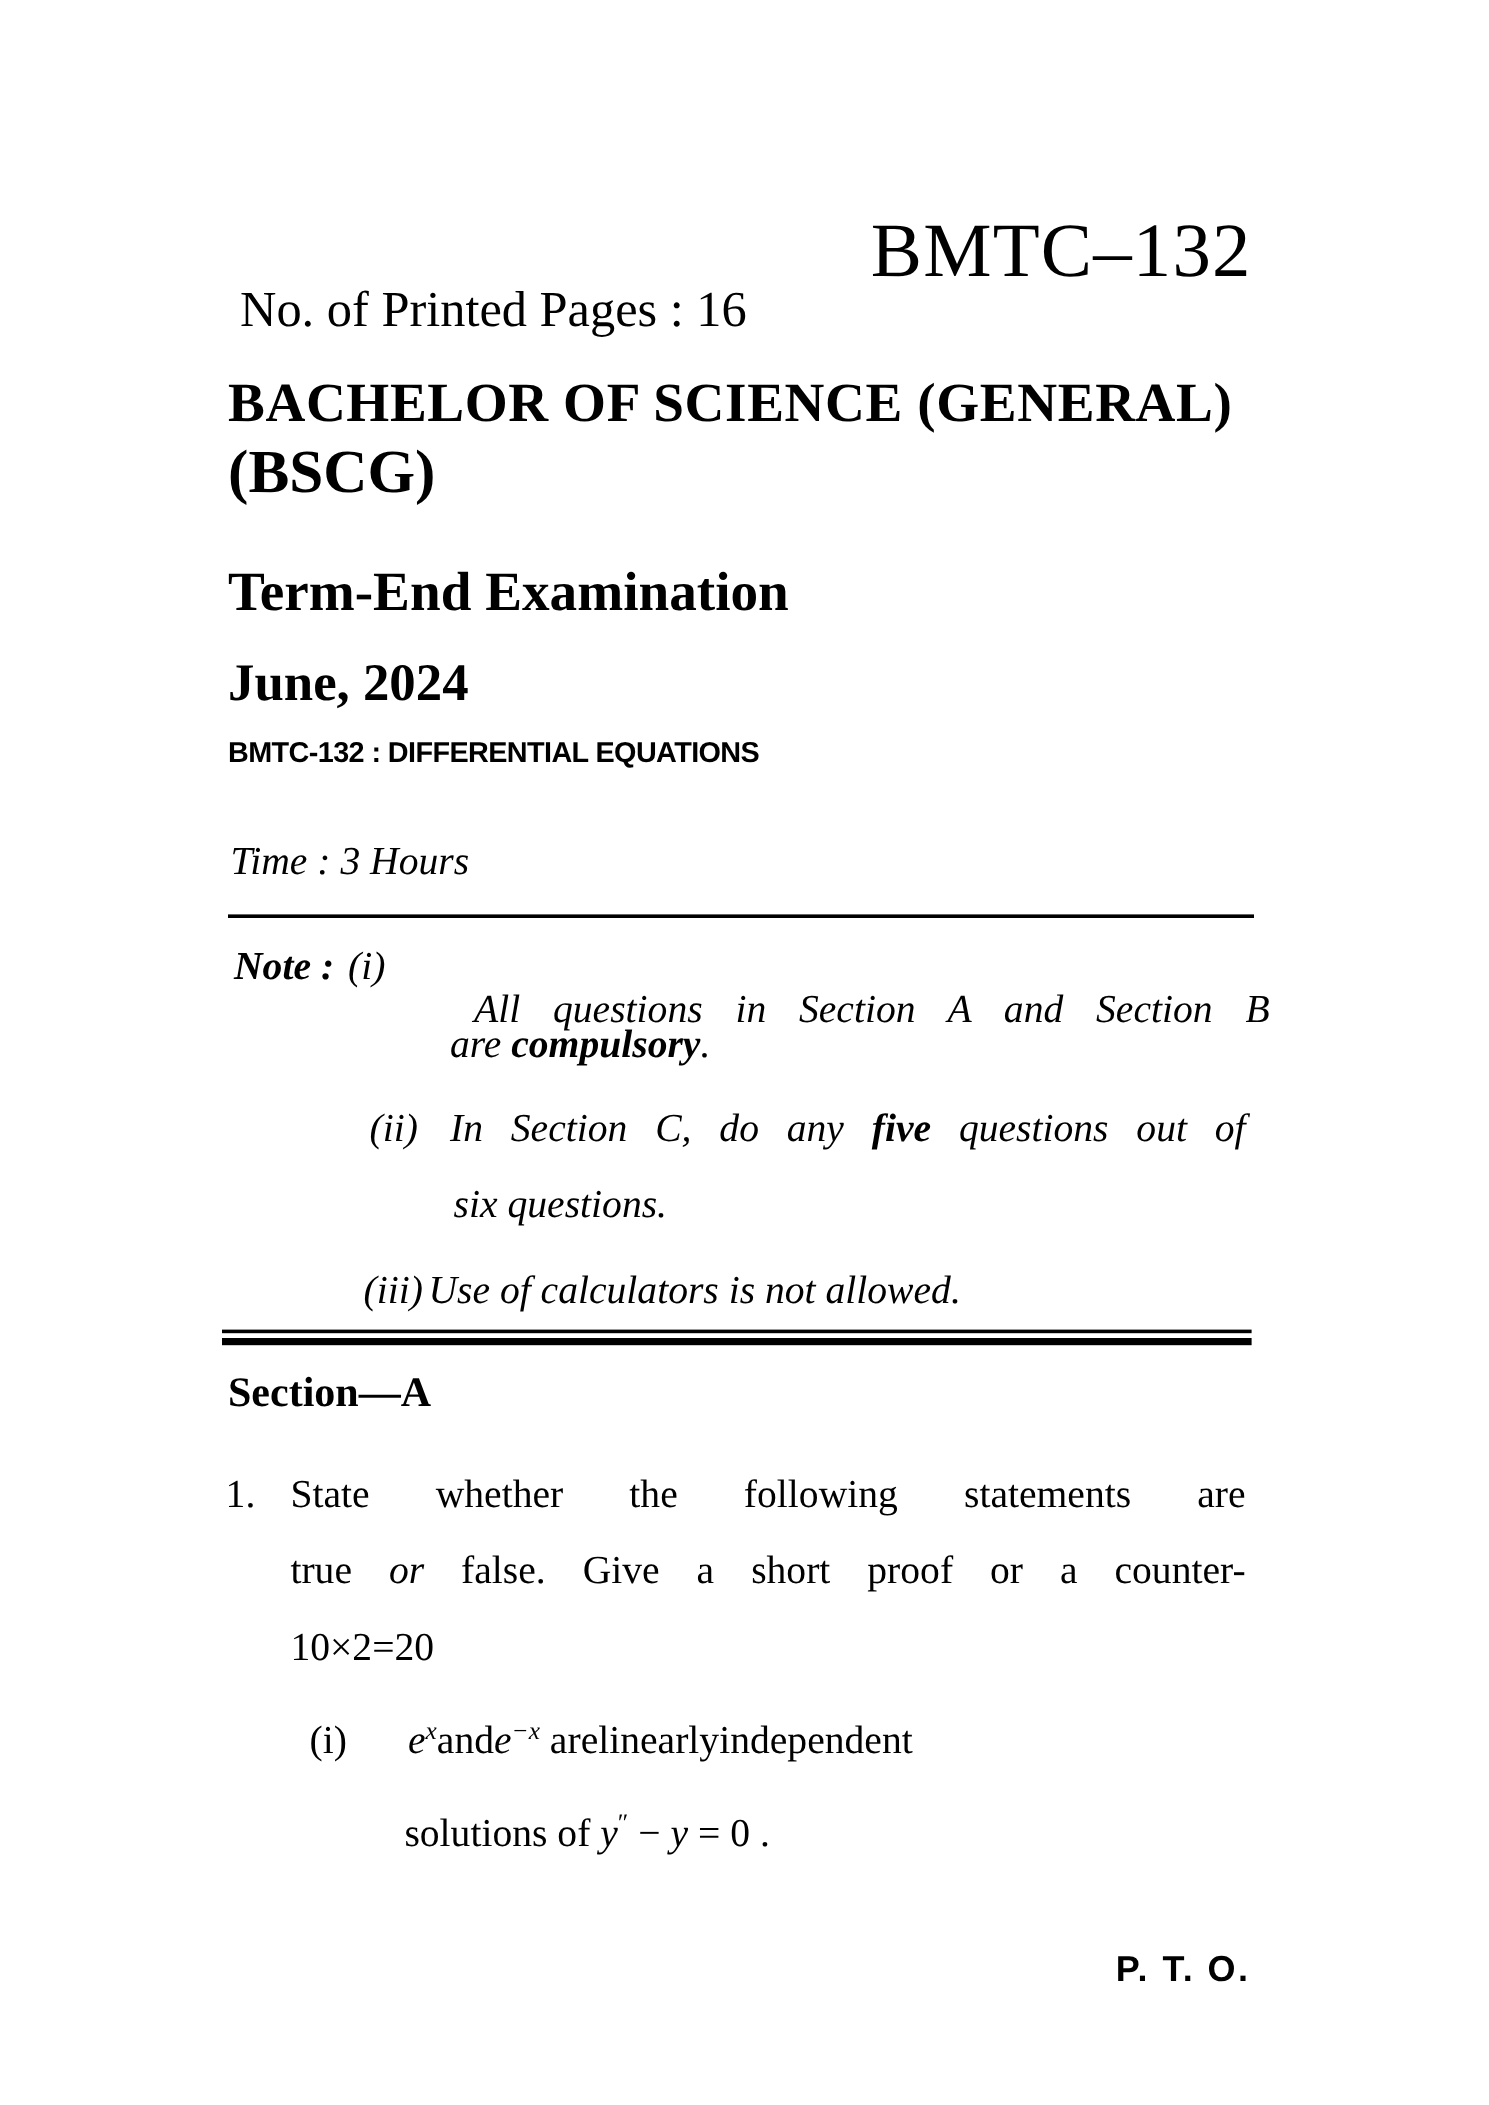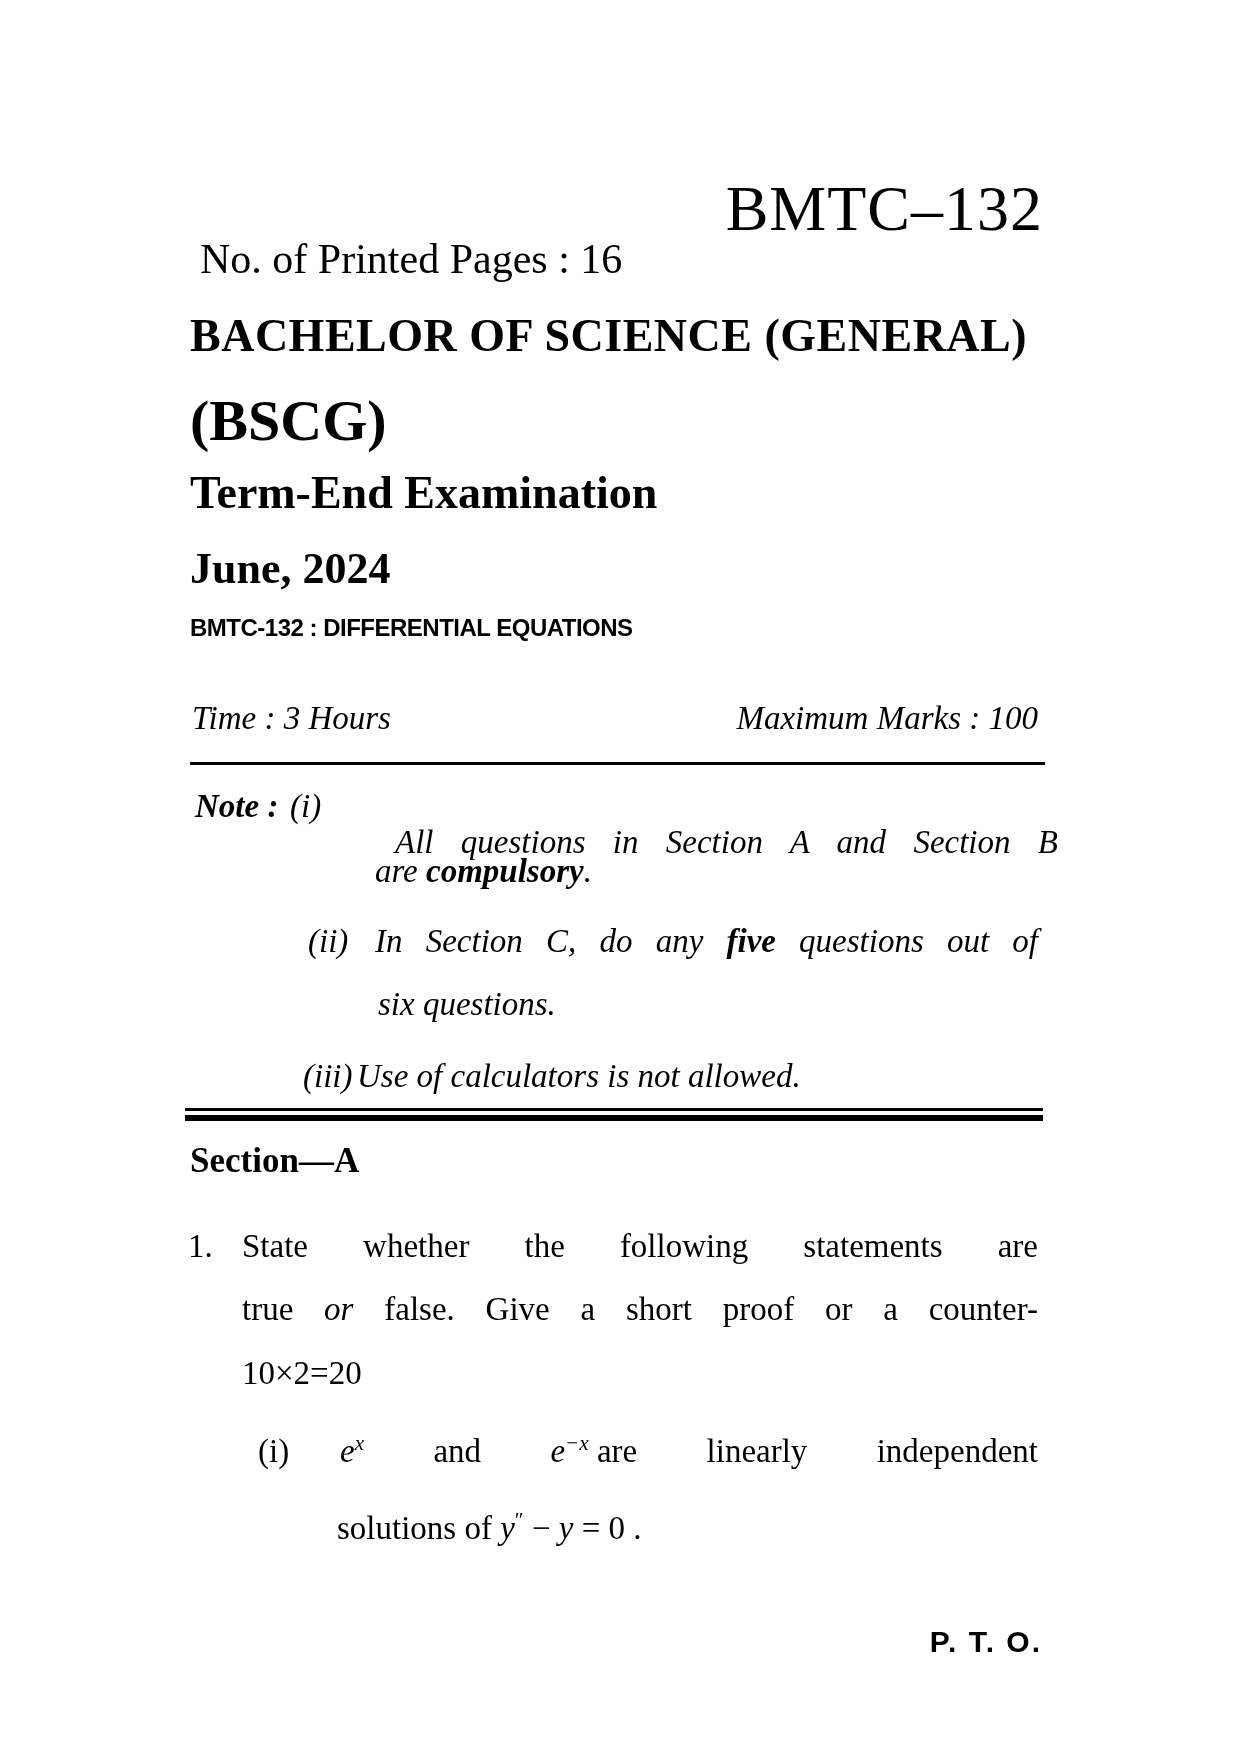--- a/index.html
+++ b/index.html
@@ -7,29 +7,29 @@
     width:1241px;height:1754px;background:#ffffff;position:relative;
     font-family:"Liberation Serif","DejaVu Serif",serif;color:#000;
     overflow:hidden;
   }
   .abs{position:absolute;}
   .it{font-style:italic;}
   .bi{font-style:italic;font-weight:bold;}
   .b{font-weight:bold;}
   .jl{text-align:justify;text-align-last:justify;}
   .ctr{text-align:left;}
-  .flexsb{display:flex;justify-content:space-between;align-items:baseline;}
+  .flexsb{display:flex;justify-content:flex-start;align-items:baseline;}
   .sans{font-family:"Liberation Sans","DejaVu Sans",sans-serif;}
 
   .hdr-left{left:200px;top:187px;font-size:42px;margin-top:48px;}
   .hdr-right{right:198px;top:172px;font-size:64px;font-weight:normal;letter-spacing:1px;}
 
   .title-band{left:190px;width:860px;}
   .t1{top:309px;font-size:46px;font-weight:bold;letter-spacing:0.5px;}
-  .t2{top:387px;font-size:58px;font-weight:bold;}
+  .t2{top:365px;font-size:51px;font-weight:bold;}
   .t3{top:466px;font-size:46px;font-weight:bold;}
   .t4{top:543px;font-size:44px;font-weight:bold;}
   .course{top:614px;font-size:24px;font-weight:bold;letter-spacing:-0.5px;}
 
   .meta{left:192px;width:846px;top:700px;font-size:33px;font-style:italic;}
 
   .rule1{left:190px;top:762px;width:855px;height:3px;background:#000;}
 
   .fs-body{font-size:33px;line-height:1.2;}
   .note-label{left:195px;top:787px;}
@@ -70,21 +70,20 @@
 <div class="abs hdr-right">BMTC–132</div>
 
 <div class="abs title-band ctr t1">BACHELOR OF SCIENCE (GENERAL)</div>
 <div class="abs title-band ctr t2">(BSCG)</div>
 <div class="abs title-band ctr t3">Term-End Examination</div>
 <div class="abs title-band ctr t4">June, 2024</div>
 <div class="abs title-band ctr course sans">BMTC-132 : DIFFERENTIAL EQUATIONS</div>
 
 <div class="abs meta flexsb">
   <span>Time : 3 Hours</span>
-  <span>Maximum Marks : 100</span>
 </div>
 
 <div class="abs rule1"></div>
 
 <div class="abs fs-body bi note-label">Note :</div>
 
 <div class="abs fs-body it n1m">(i)</div>
 <div class="abs fs-body it jl n1l1">All questions in Section A and Section B</div>
 <div class="abs fs-body it n1l2"><span>are </span><span class="b">compulsory</span><span>.</span></div>
 

